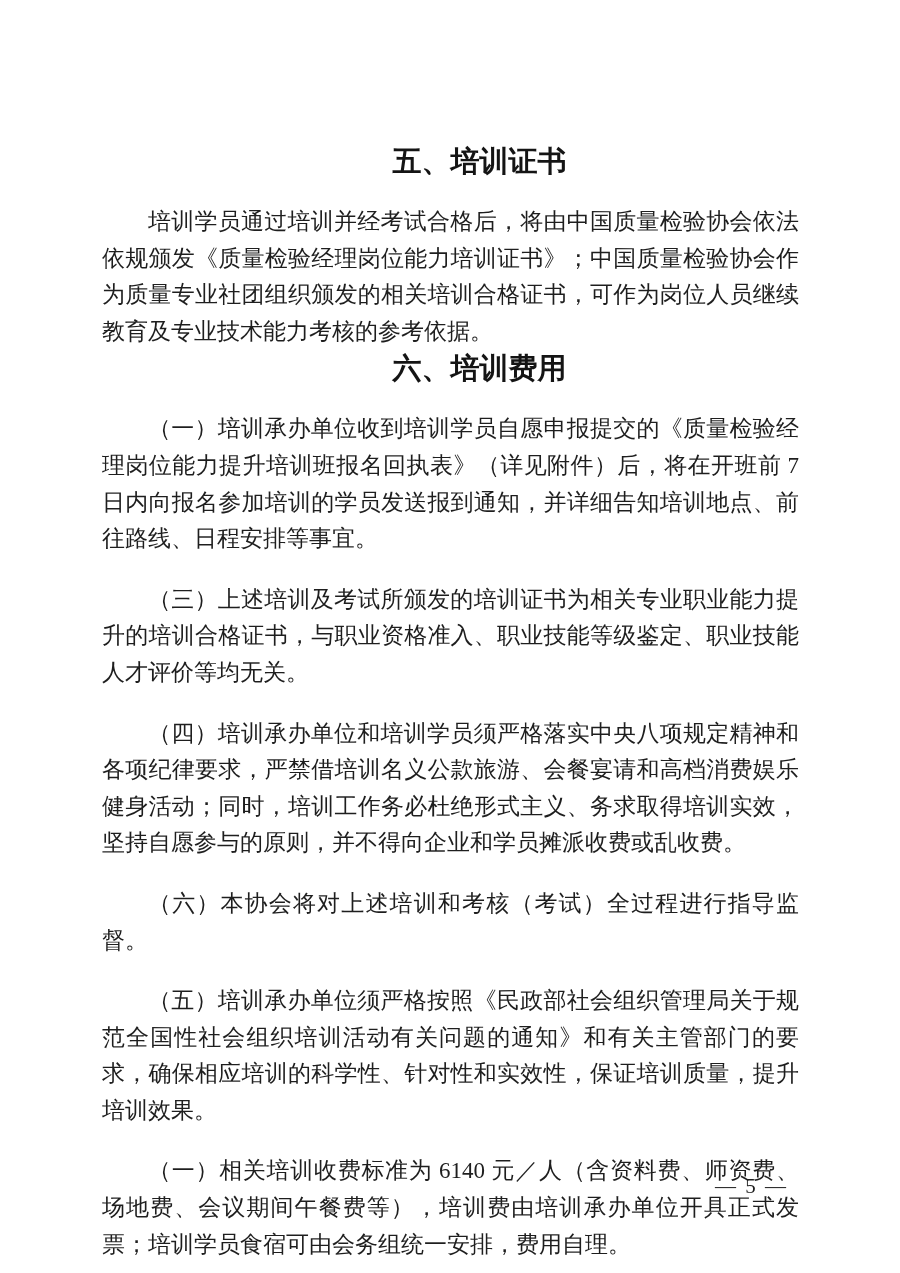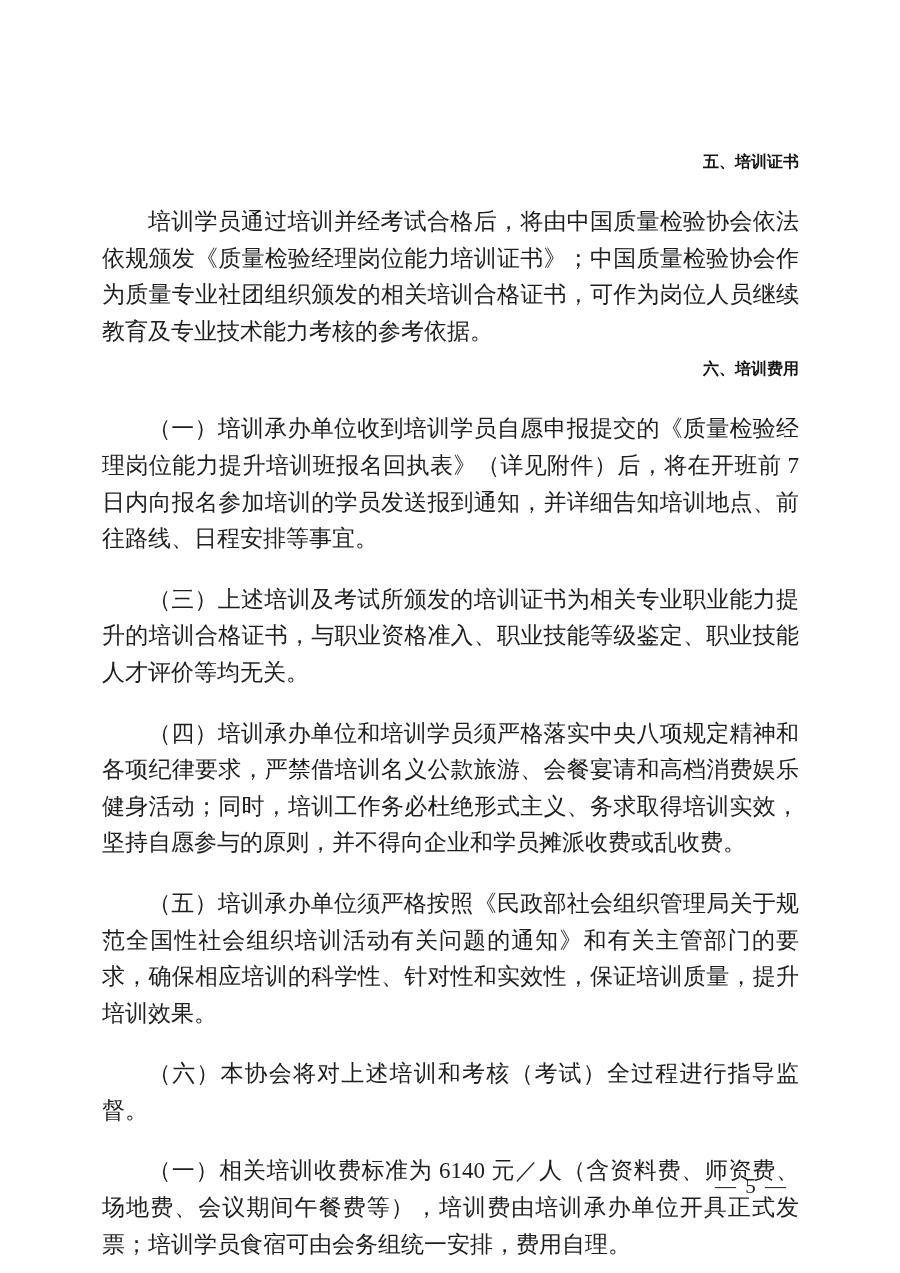--- a/index.html
+++ b/index.html
@@ -20,25 +20,25 @@
     width: 697px;
     font-size: 23px;
     line-height: 36.6px;
     text-align: justify;
   }
   .content p.body-para {
     text-indent: 2em;
     margin-top: 24px;
   }
   .content h2.sec-heading {
-    font-size: 16px;
+    font-size: 29px;
     font-weight: bold;
     text-indent: 2em;
     line-height: 37px;
-    text-align: right;
+    text-align: center;
     font-family: "Liberation Sans", "DejaVu Sans", sans-serif;
     color: #141414;
   }
   .page-footer {
     position: absolute;
     top: 1174px;
     right: 112px;
     font-size: 21px;
     letter-spacing: 2px;
     color: #1e1e1e;
@@ -49,18 +49,18 @@
 <body>
 
 <div class="page">
   <div class="content">
     <h2 class="sec-heading">五、培训证书</h2>
     <p class="body-para">培训学员通过培训并经考试合格后，将由中国质量检验协会依法依规颁发《质量检验经理岗位能力培训证书》；中国质量检验协会作为质量专业社团组织颁发的相关培训合格证书，可作为岗位人员继续教育及专业技术能力考核的参考依据。</p>
     <h2 class="sec-heading">六、培训费用</h2>
     <p class="body-para">（一）培训承办单位收到培训学员自愿申报提交的《质量检验经理岗位能力提升培训班报名回执表》（详见附件）后，将在开班前 7 日内向报名参加培训的学员发送报到通知，并详细告知培训地点、前往路线、日程安排等事宜。</p>
     <p class="body-para">（三）上述培训及考试所颁发的培训证书为相关专业职业能力提升的培训合格证书，与职业资格准入、职业技能等级鉴定、职业技能人才评价等均无关。</p>
     <p class="body-para">（四）培训承办单位和培训学员须严格落实中央八项规定精神和各项纪律要求，严禁借培训名义公款旅游、会餐宴请和高档消费娱乐健身活动；同时，培训工作务必杜绝形式主义、务求取得培训实效，坚持自愿参与的原则，并不得向企业和学员摊派收费或乱收费。</p>
+    <p class="body-para">（六）本协会将对上述培训和考核（考试）全过程进行指导监督。</p>
     <p class="body-para">（五）培训承办单位须严格按照《民政部社会组织管理局关于规范全国性社会组织培训活动有关问题的通知》和有关主管部门的要求，确保相应培训的科学性、针对性和实效性，保证培训质量，提升培训效果。</p>
-    <p class="body-para">（六）本协会将对上述培训和考核（考试）全过程进行指导监督。</p>
     <p class="body-para">（一）相关培训收费标准为 6140 元／人（含资料费、师资费、场地费、会议期间午餐费等），培训费由培训承办单位开具正式发票；培训学员食宿可由会务组统一安排，费用自理。</p>
   </div>
   <div class="page-footer">— 5 —</div>
 </div>
 
 </body></html>

